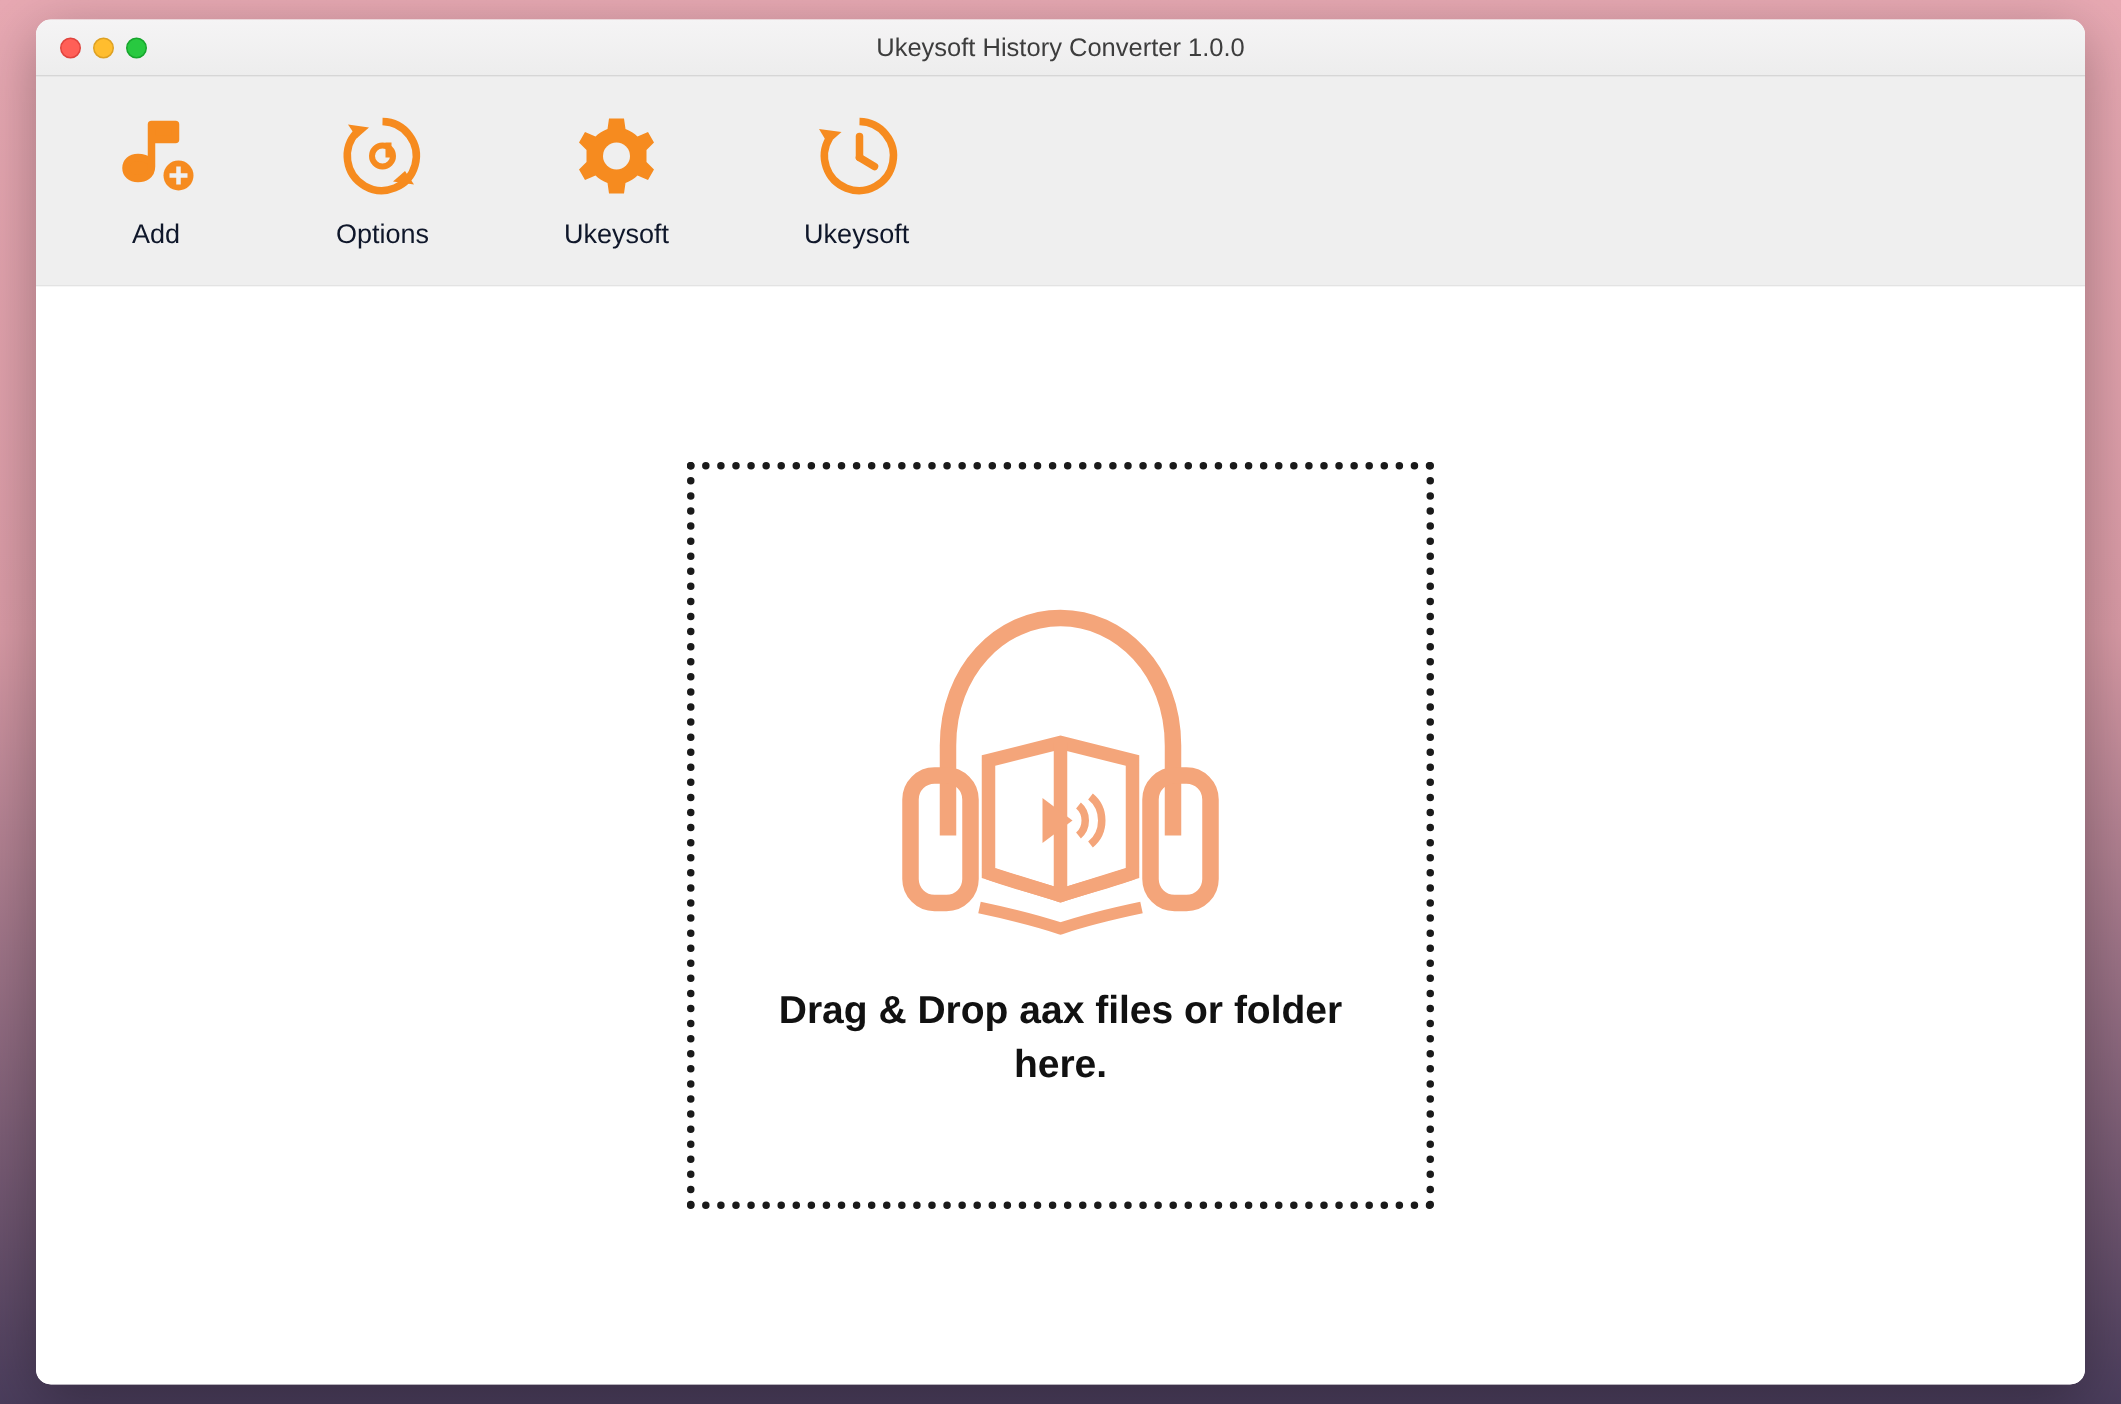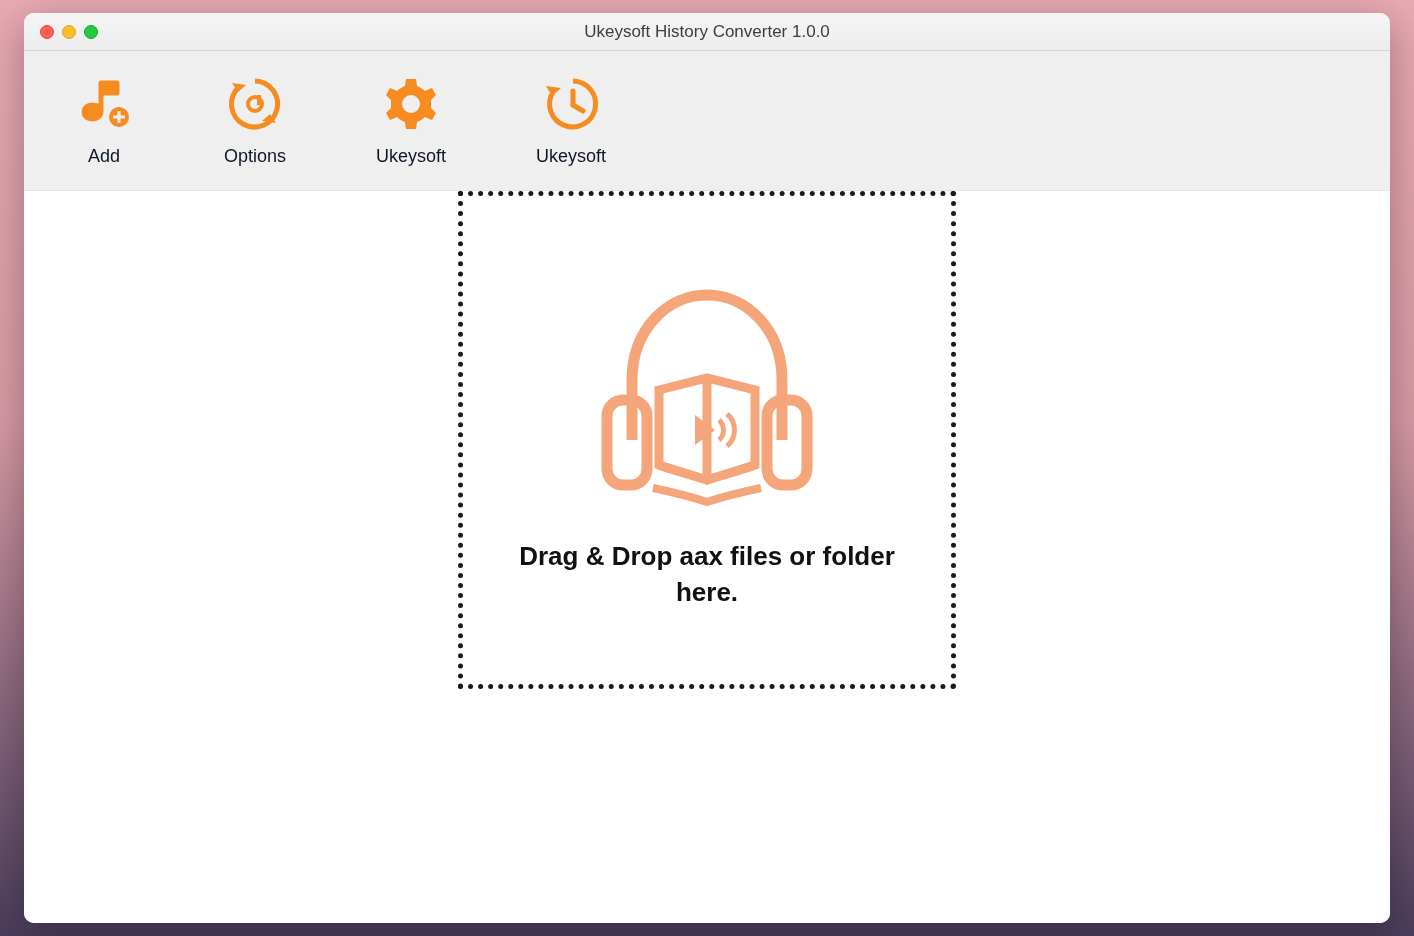--- a/index.html
+++ b/index.html
@@ -87,20 +87,21 @@
     }
     .toolbar-label {
       font-size: 18px;
       color: #0f172a;
       font-weight: 400;
     }
     .main-area {
       flex: 1;
       background: #ffffff;
       display: flex;
+      align-items: center;
       justify-content: center;
     }
     .dropzone {
       width: 498px;
       height: 498px;
       border: 5px dotted #1a1a1a;
       display: flex;
       flex-direction: column;
       align-items: center;
       justify-content: center;

